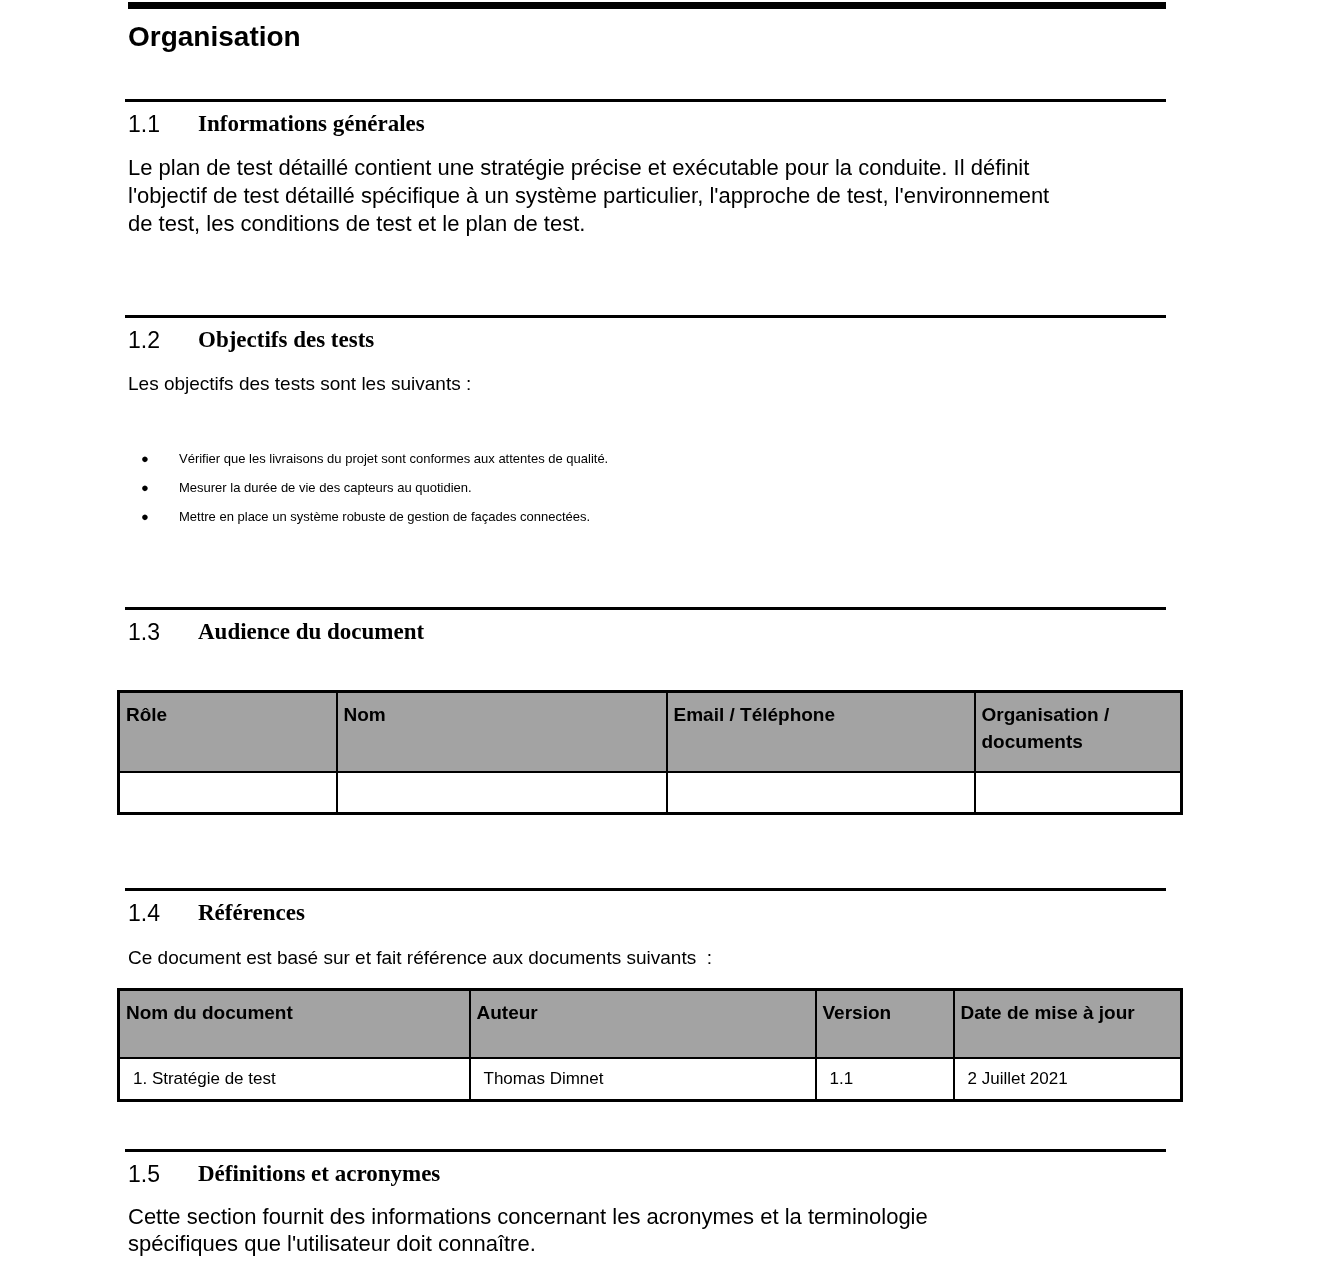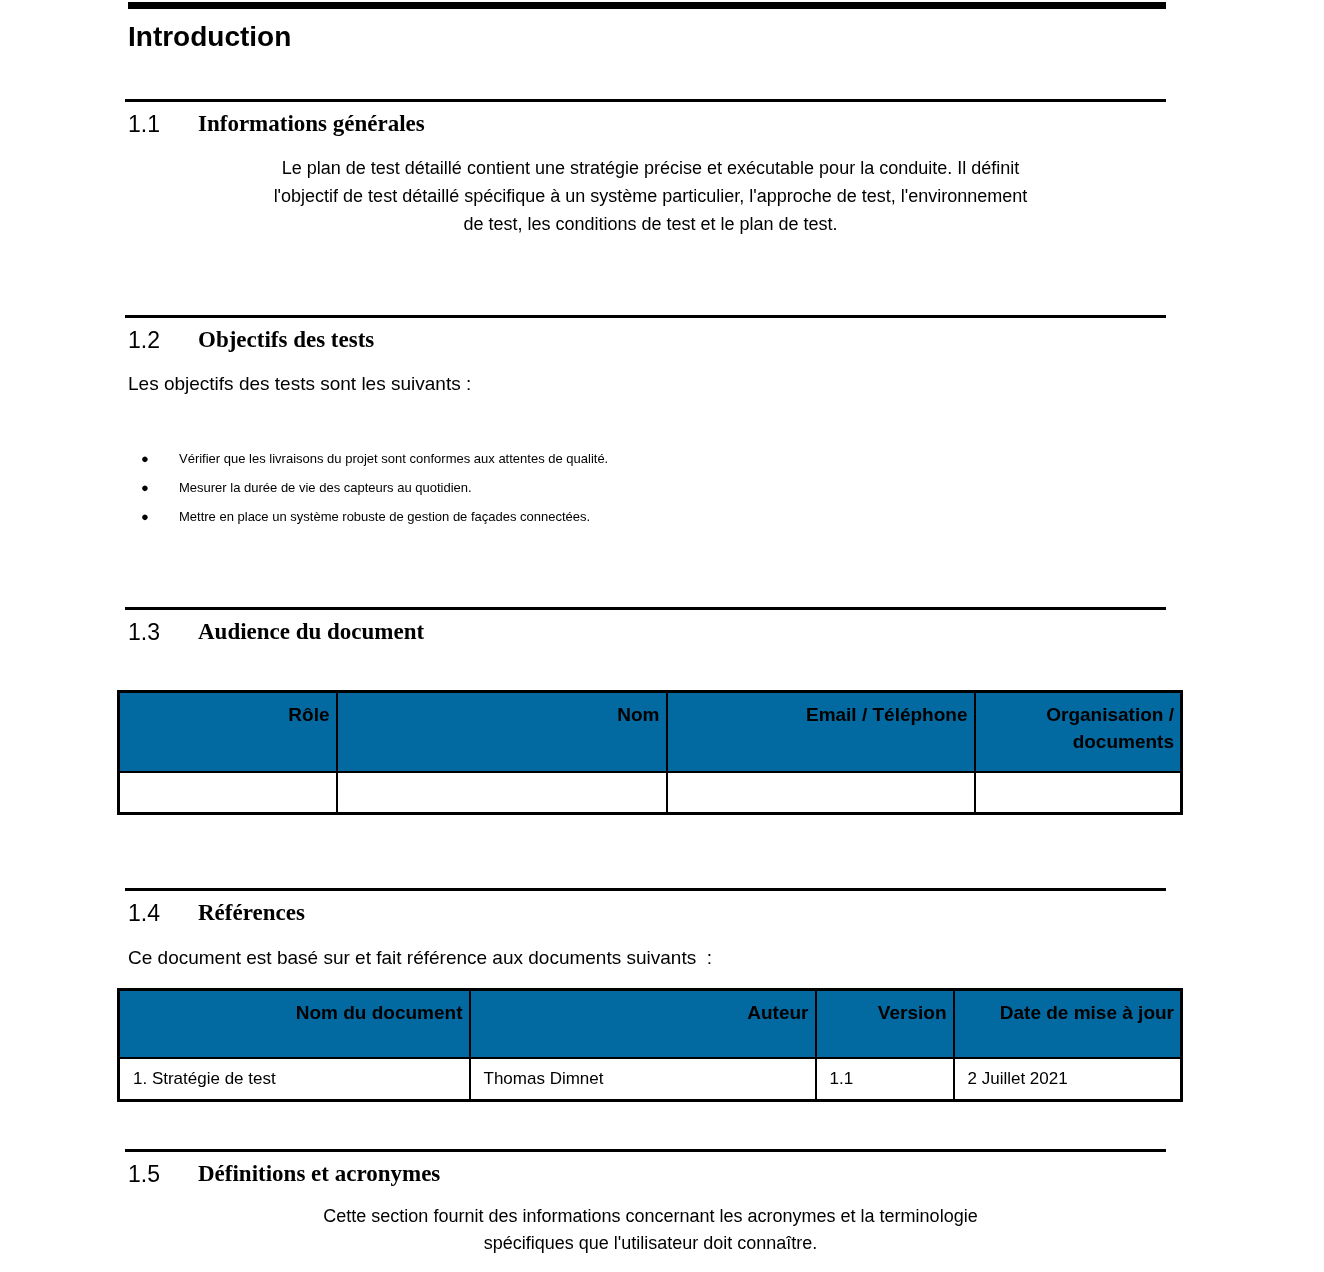--- a/index.html
+++ b/index.html
@@ -20,43 +20,43 @@
   .rule-12 { margin-top:77px; }
   .rule-13 { margin-top:76px; }
   .rule-14 { margin-top:73px; }
   .rule-15 { margin-top:47px; }
 
   .sec-head { display:flex; margin:5px 0 0 11px; line-height:34px; }
   .sec-num { font-size:23px; font-weight:400; width:70px; flex:0 0 70px; }
   .sec-title { font-size:23px; font-weight:700;font-family:Liberation Serif, serif; }
 
   .para { margin-left:11px; font-size:19px; line-height:28px; width:1045px; }
-  .para-line { font-size:18px; line-height:28px;text-align:center; }
+  .para-line { font-size:22px; line-height:28px; }
   .mt-body { margin-top:13px; }
   .pre-wrap { white-space:pre-wrap; }
 
   .bullet-list { list-style:none; margin-top:46px; }
   .bullet-list li {
     position:relative; margin-left:62px; width:960px;
     font-size:13px; line-height:29px;
   }
   .bullet-list li::before {
     content:"\25CF";
     position:absolute; left:-38px; top:0;
     font-size:13px; line-height:29px;
   }
 
   table.doc-table {
     border-collapse:collapse; table-layout:fixed;
     width:1063px; border:3px solid #000;
   }
   .doc-table th, .doc-table td { border:2px solid #000; }
   .doc-table th {
-    background:#0369a1; font-size:19px; font-weight:bold;
-    text-align:right; vertical-align:top;
+    background:#a3a3a3; font-size:19px; font-weight:bold;
+    text-align:left; vertical-align:top;
     padding:8px 6px 16px 6px; line-height:27px;
   }
   .doc-table td { font-size:17px; vertical-align:middle; padding:0 6px 0 13px; }
 
   .audience-table { margin-top:41px; }
   .audience-table th { height:71px; }
   .audience-table td { height:41px; }
 
   .references-table { margin-top:16px; }
   .references-table th { height:69px; }
@@ -74,21 +74,21 @@
   .last-para { margin-top:12px; }
   .last-para .para-line { line-height:27px; }
 </style>
 </head>
 <body>
 
 <div class="page">
 
   <div class="top-bar"></div>
 
-  <h1 class="doc-title">Introduction</h1>
+  <h1 class="doc-title">Organisation</h1>
 
   <hr class="sec-rule rule-11">
   <div class="sec-head">
     <span class="sec-num">1.1</span>
     <span class="sec-title">Informations générales</span>
   </div>
   <div class="para mt-body">
     <div class="para-line">Le plan de test détaillé contient une stratégie précise et exécutable pour la conduite. Il définit</div>
     <div class="para-line">l'objectif de test détaillé spécifique à un système particulier, l'approche de test, l'environnement</div>
     <div class="para-line">de test, les conditions de test et le plan de test.</div>

